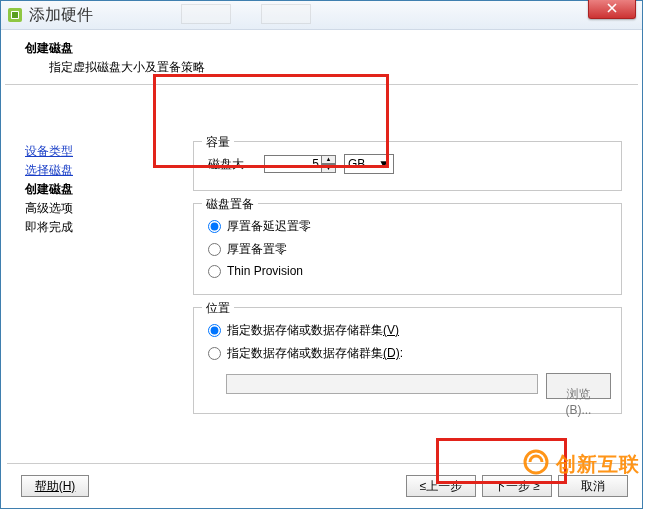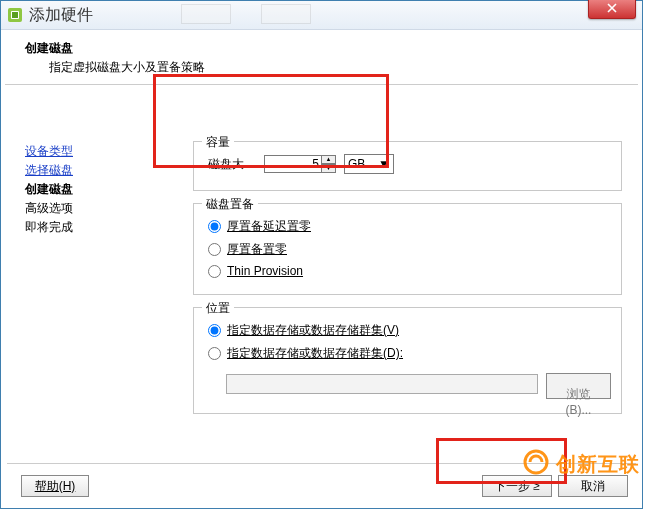--- a/index.html
+++ b/index.html
@@ -26,21 +26,21 @@
   .main{flex:1;position:relative;padding:4px 8px 0 0;}
   
   .group{border:1px solid #c8c8c8;margin:0 0 12px 18px;padding:10px 10px 10px 14px;position:relative;}
   .group-legend{position:absolute;top:-8px;left:8px;background:#fff;padding:0 4px;font-size:12px;}
   .row{display:flex;align-items:center;margin:2px 0;}
   .row-label{width:56px;}
   .num-input{width:58px;height:18px;border:1px solid #7a7a7a;text-align:right;padding:0 2px;font-size:12px;box-sizing:border-box;}
   .spin{display:inline-flex;flex-direction:column;margin-left:-1px;}
   .spin button{width:15px;height:9px;border:1px solid #7a7a7a;background:#efefef;font-size:6px;line-height:5px;padding:0;}
   .unit-select{margin-left:8px;height:20px;width:50px;border:1px solid #7a7a7a;display:inline-flex;align-items:center;justify-content:space-between;padding:0 3px;font-size:12px;background:#fff;box-sizing:border-box;}
-  .radio-row{display:flex;align-items:center;margin:4px 0 6px 0;text-decoration:underline;}
+  .radio-row{display:flex;align-items:center;margin:4px 0 6px 0;}
   .radio-row input{margin:0 6px 0 0;}
   .u{text-decoration:underline;}
   .loc-input{width:330px;height:20px;border:1px solid #aaa;background:#f3f3f3;margin:6px 0 0 18px;box-sizing:border-box;}
   .browse-btn{height:22px;padding:12px 8px;border:1px solid #888;background:#f2f2f2;font-size:12px;margin:5px 0 0 8px;color:#777;}
   .loc-row{display:flex;align-items:flex-start;}
   
   .hl{position:absolute;border:3px solid #e2231a;pointer-events:none;}
   .hl1{left:152px;top:73px;width:230px;height:88px;}
   .hl2{left:435px;top:437px;width:125px;height:40px;}
   
@@ -140,20 +140,21 @@
         </div>
       </div>
     </div>
   </div>
 
   <div class="footer-line"></div>
 
   <div class="footer">
     <button class="btn small"><span class="u">帮助(H)</span></button>
     <span class="spacer"></span>
+    <button class="btn">≤上一步</button>
     <button class="btn"><span>下一步</span> ≥</button>
     <button class="btn">取消</button>
   </div>
 
   <div class="hl hl1"></div>
   <div class="hl hl2"></div>
 
   <div class="wm">
     <svg width="26" height="26" viewBox="0 0 26 26">
         <circle cx="13" cy="13" r="11" fill="none" stroke="#ff8a00" stroke-width="3"></circle>

